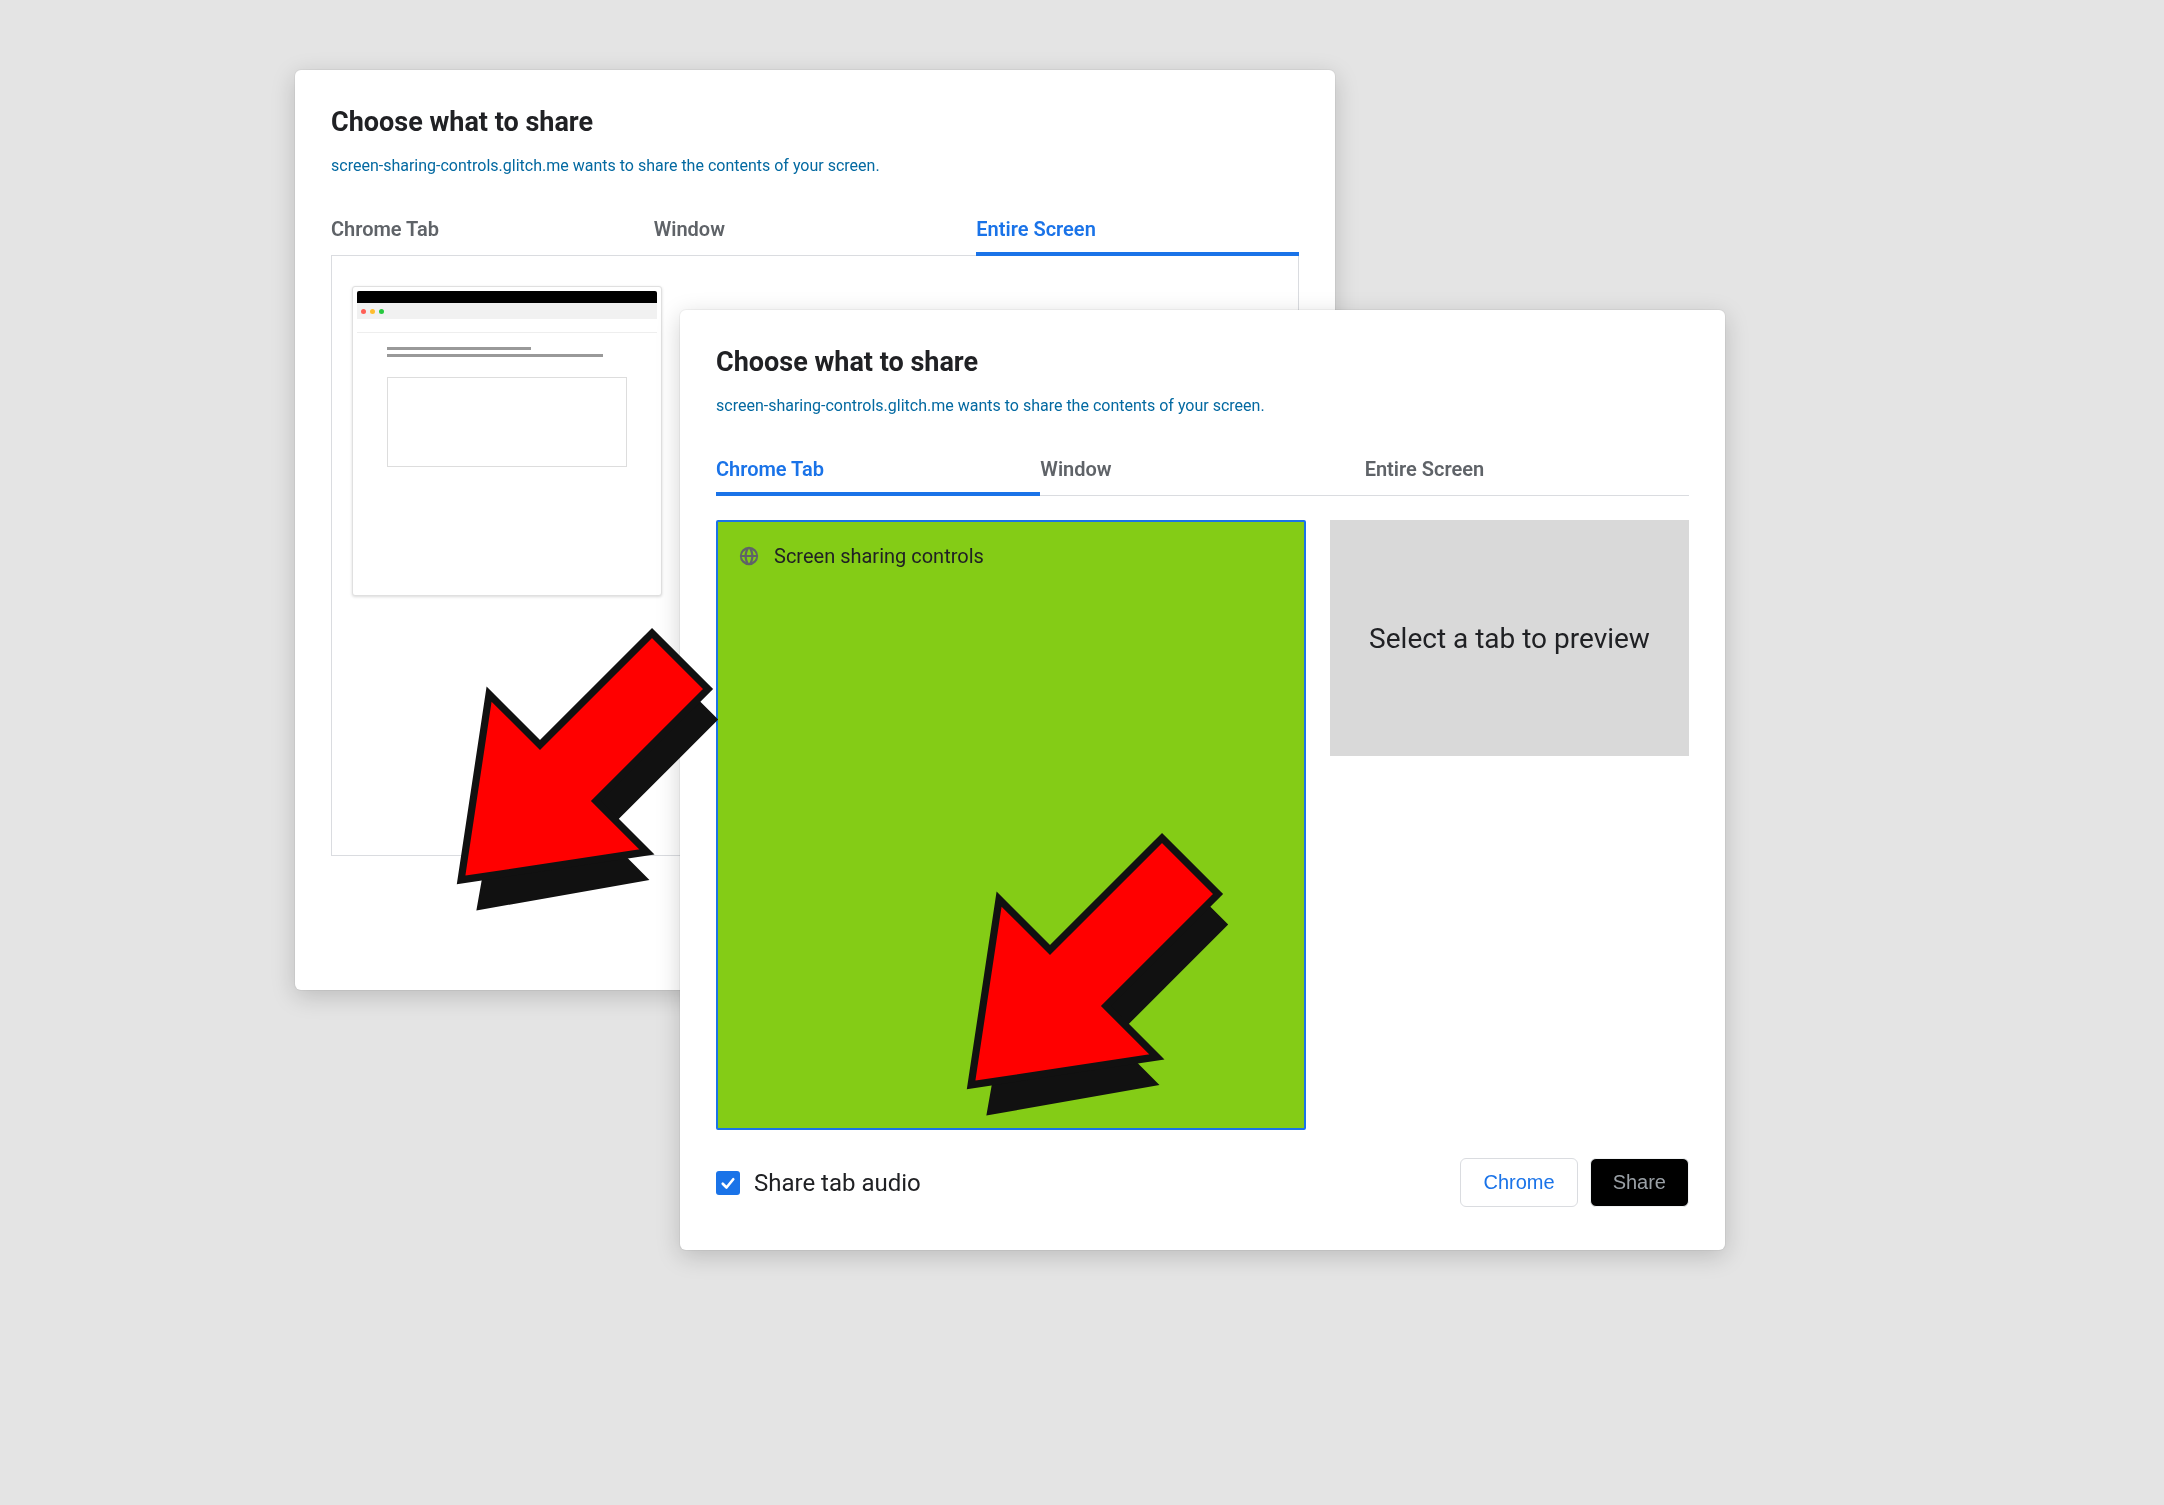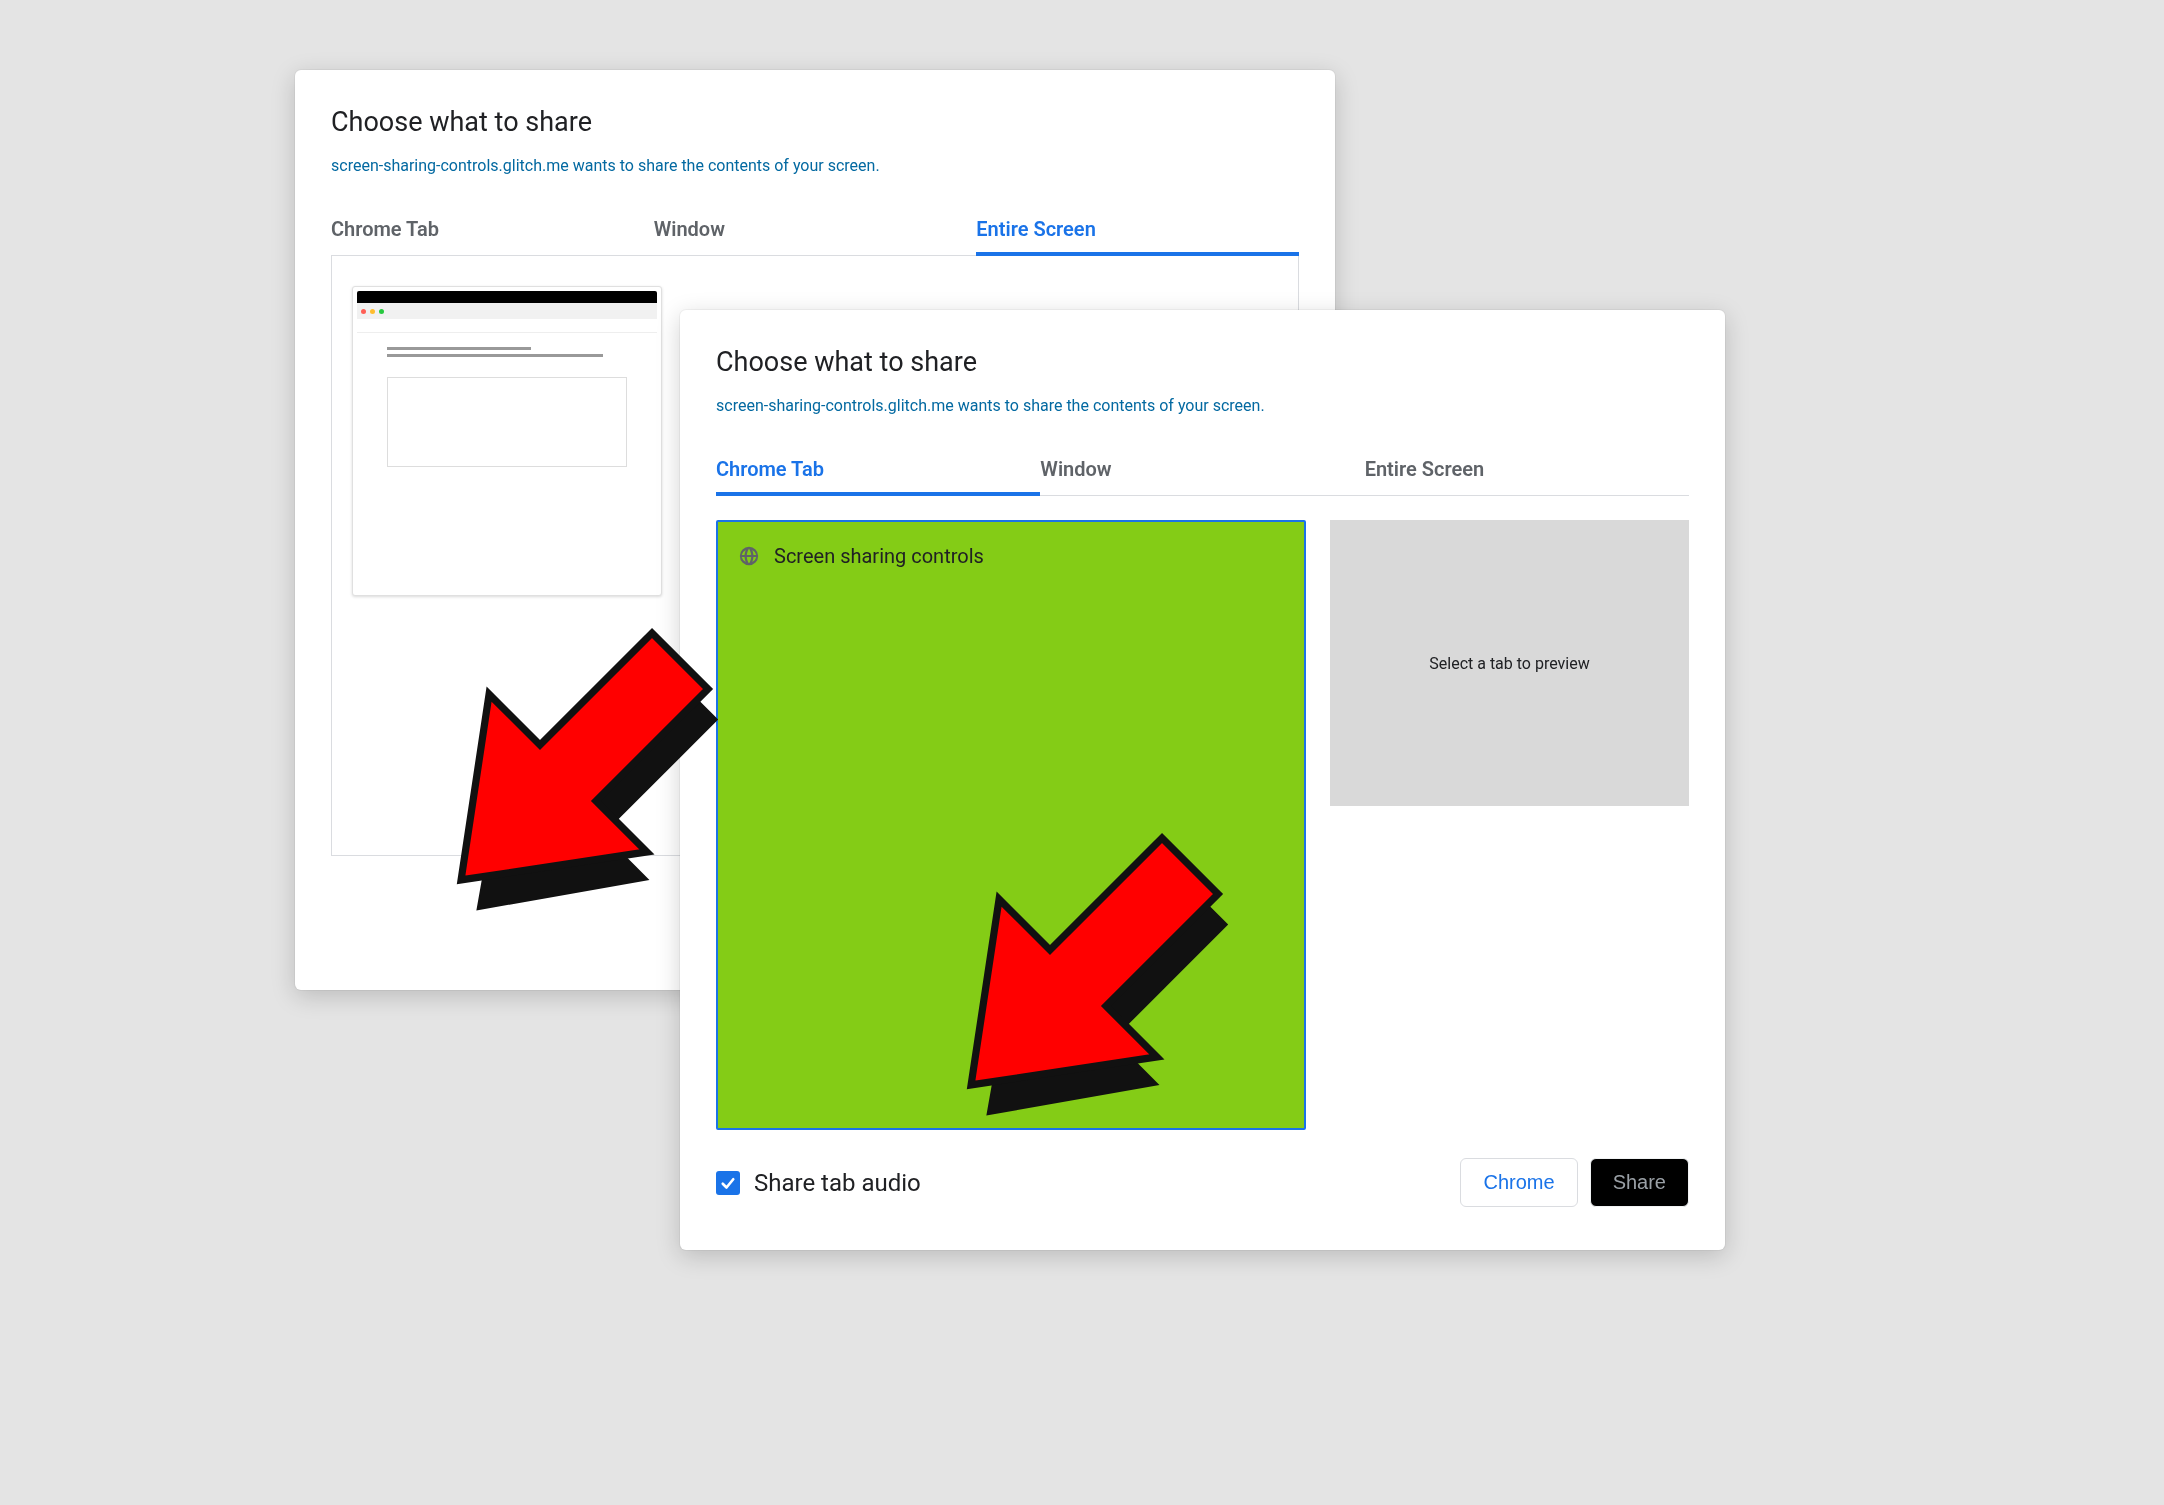--- a/index.html
+++ b/index.html
@@ -30,21 +30,21 @@
 
   .dialog-front {
     left: 680px;
     top: 310px;
     width: 1045px;
     height: 940px;
   }
 
   .title {
     font-size: 27px;
-    font-weight: 400;
+    font-weight: 700;
     color: #202124;
     margin-bottom: 18px;
   }
 
   .subtitle {
     font-size: 16px;
     color: #0369a1;
     margin-bottom: 28px;
   }
 
@@ -124,26 +124,26 @@
     width: 22px; height: 22px; flex-shrink: 0;
     color: #5f6368;
   }
 
   .preview-pane {
     flex: 1;
     display: flex;
     flex-direction: column;
   }
   .preview-box {
-    height: 286px;
+    height: 236px;
     background: #d9d9d9;
     display: flex;
     align-items: center;
     justify-content: center;
-    font-size: 16px;
+    font-size: 28px;
     color: #202124;
   }
 
   .footer {
     display: flex;
     align-items: center;
     justify-content: space-between;
     margin-top: 28px;
   }
   .chk-wrap {

